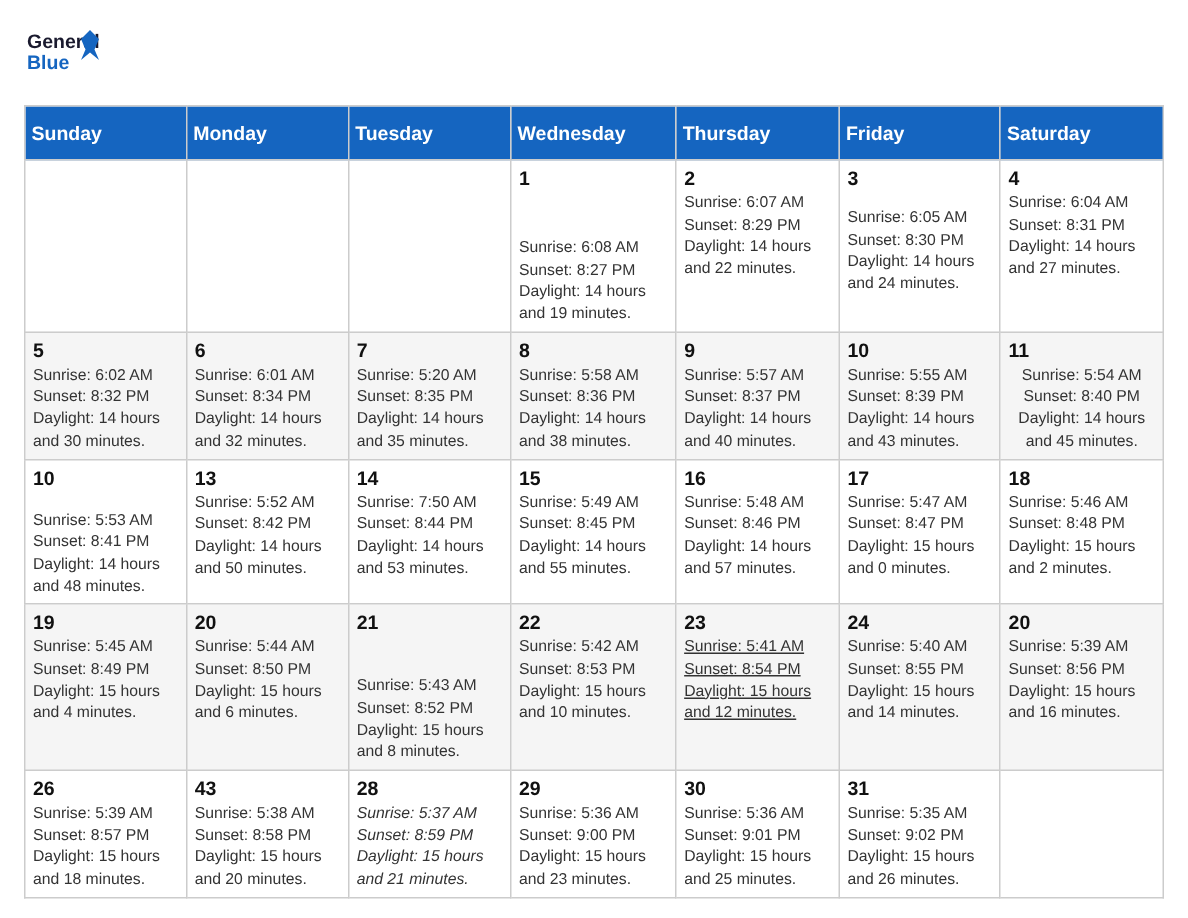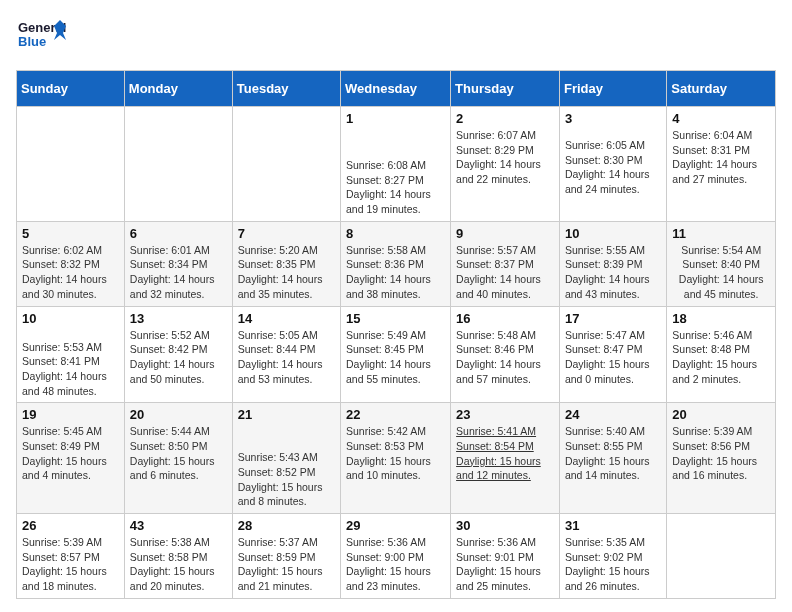--- a/index.html
+++ b/index.html
@@ -194,21 +194,21 @@
         </td>
         <td>
           <div class="day-number">13</div>
           <div class="day-info" style="white-space: pre-line;">Sunrise: 5:52 AM
 Sunset: 8:42 PM
 Daylight: 14 hours
 and 50 minutes.</div>
         </td>
         <td>
           <div class="day-number">14</div>
-          <div class="day-info" style="white-space: pre-line;">Sunrise: 5:05 AM
+          <div class="day-info" style="white-space: pre-line;">Sunrise: 7:50 AM
 Sunset: 8:44 PM
 Daylight: 14 hours
 and 53 minutes.</div>
         </td>
         <td>
           <div class="day-number">15</div>
           <div class="day-info" style="white-space: pre-line;">Sunrise: 5:49 AM
 Sunset: 8:45 PM
 Daylight: 14 hours
 and 55 minutes.</div>
@@ -296,21 +296,21 @@
         </td>
         <td>
           <div class="day-number">43</div>
           <div class="day-info" style="white-space: pre-line;">Sunrise: 5:38 AM
 Sunset: 8:58 PM
 Daylight: 15 hours
 and 20 minutes.</div>
         </td>
         <td>
           <div class="day-number">28</div>
-          <div class="day-info" style="white-space: pre-line;">Sunrise: 5:37 AM
+          <div class="day-info" style="white-space: pre-line; font-style: italic;">Sunrise: 5:37 AM
 Sunset: 8:59 PM
 Daylight: 15 hours
 and 21 minutes.</div>
         </td>
         <td>
           <div class="day-number">29</div>
           <div class="day-info" style="white-space: pre-line;">Sunrise: 5:36 AM
 Sunset: 9:00 PM
 Daylight: 15 hours
 and 23 minutes.</div>

